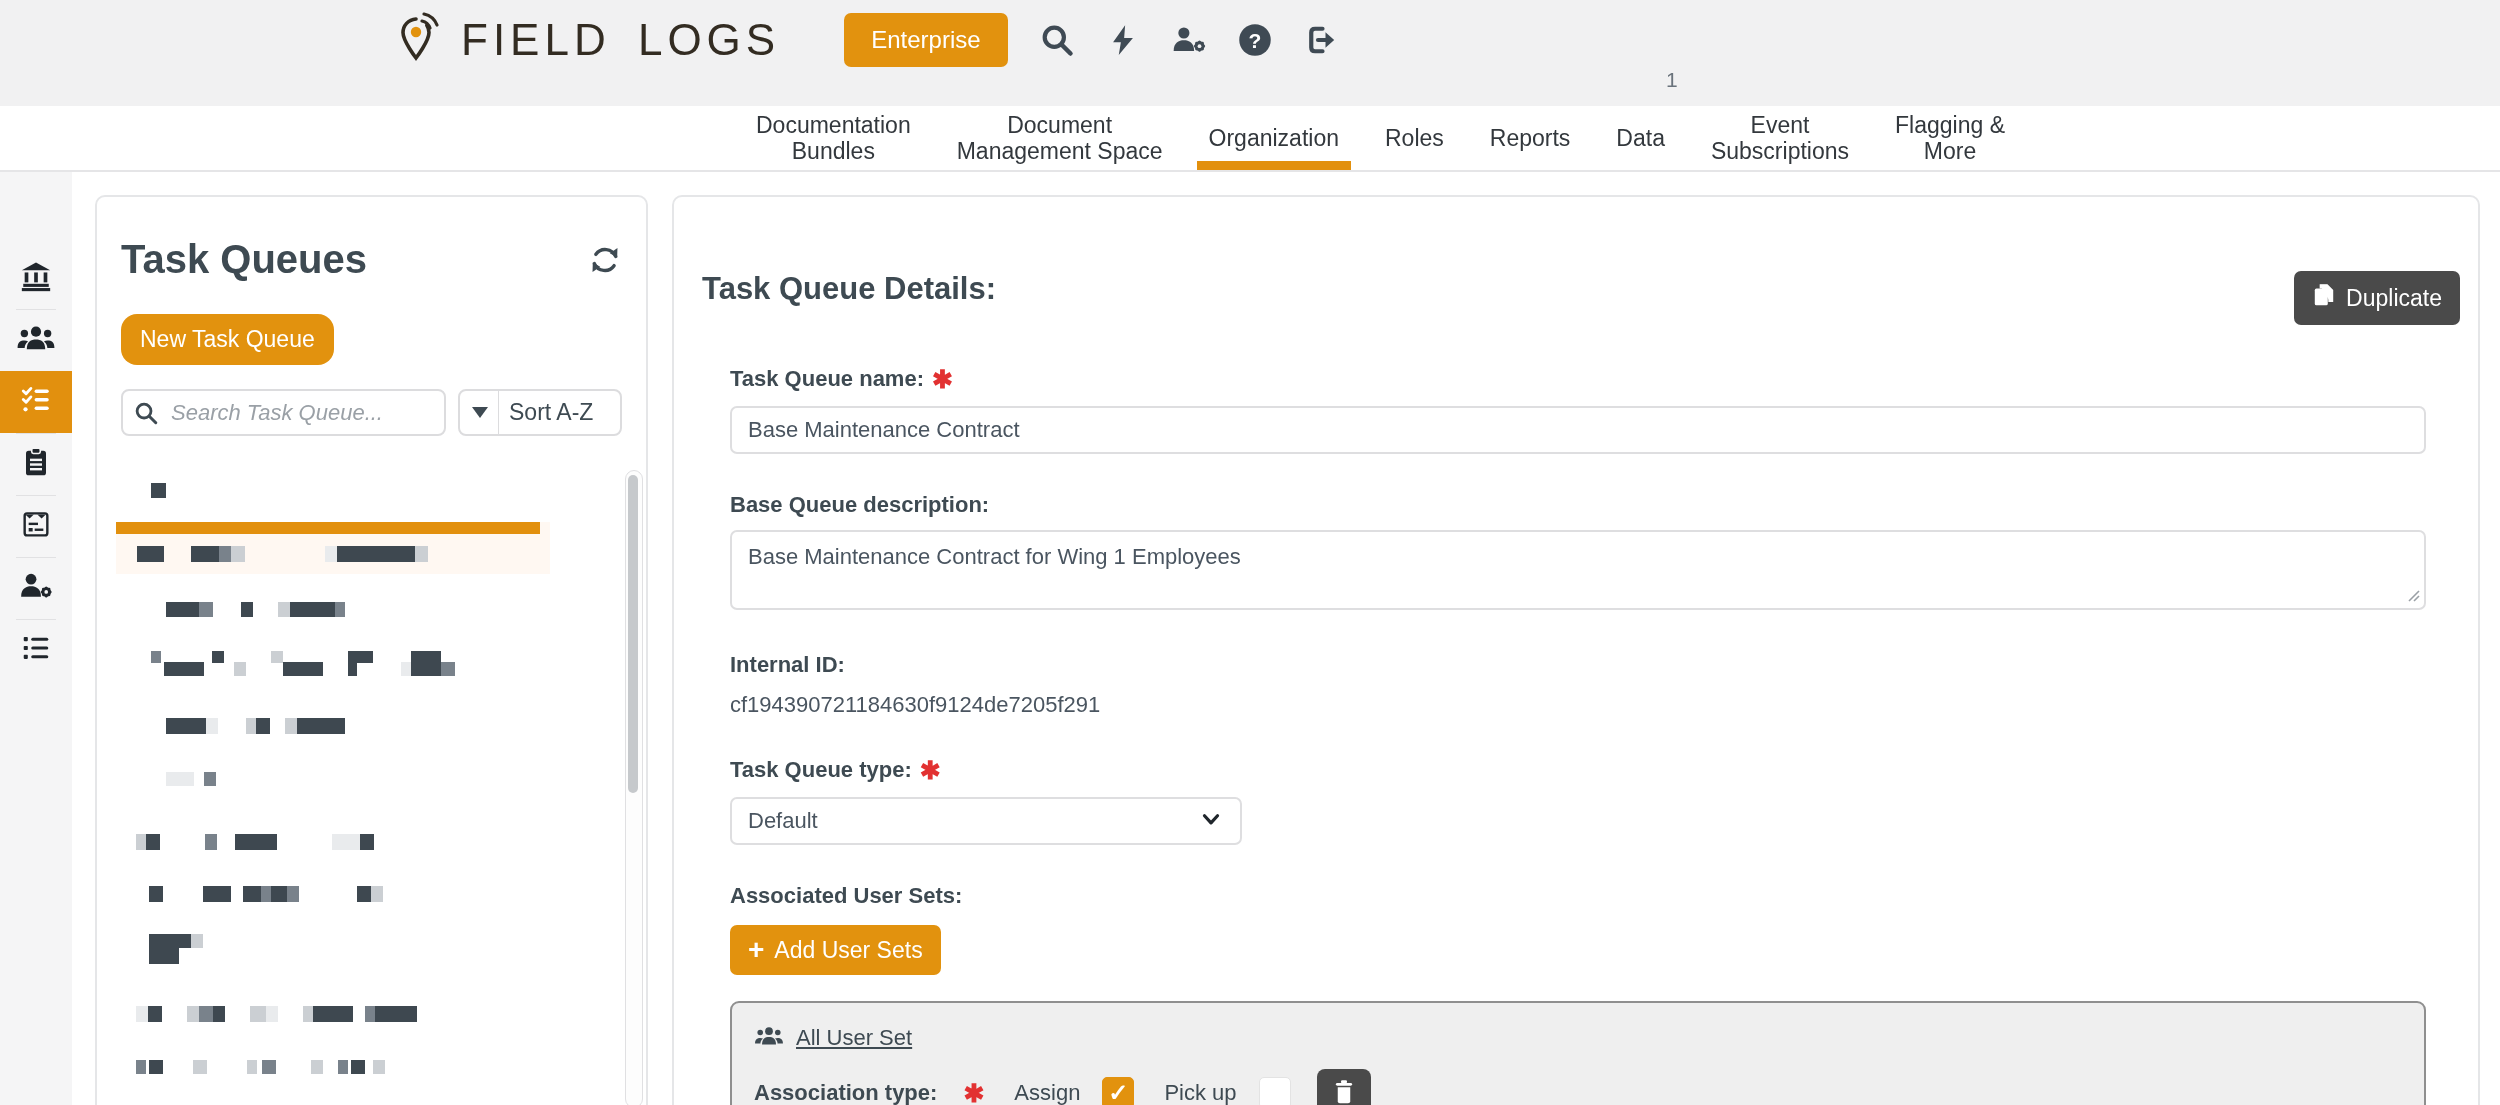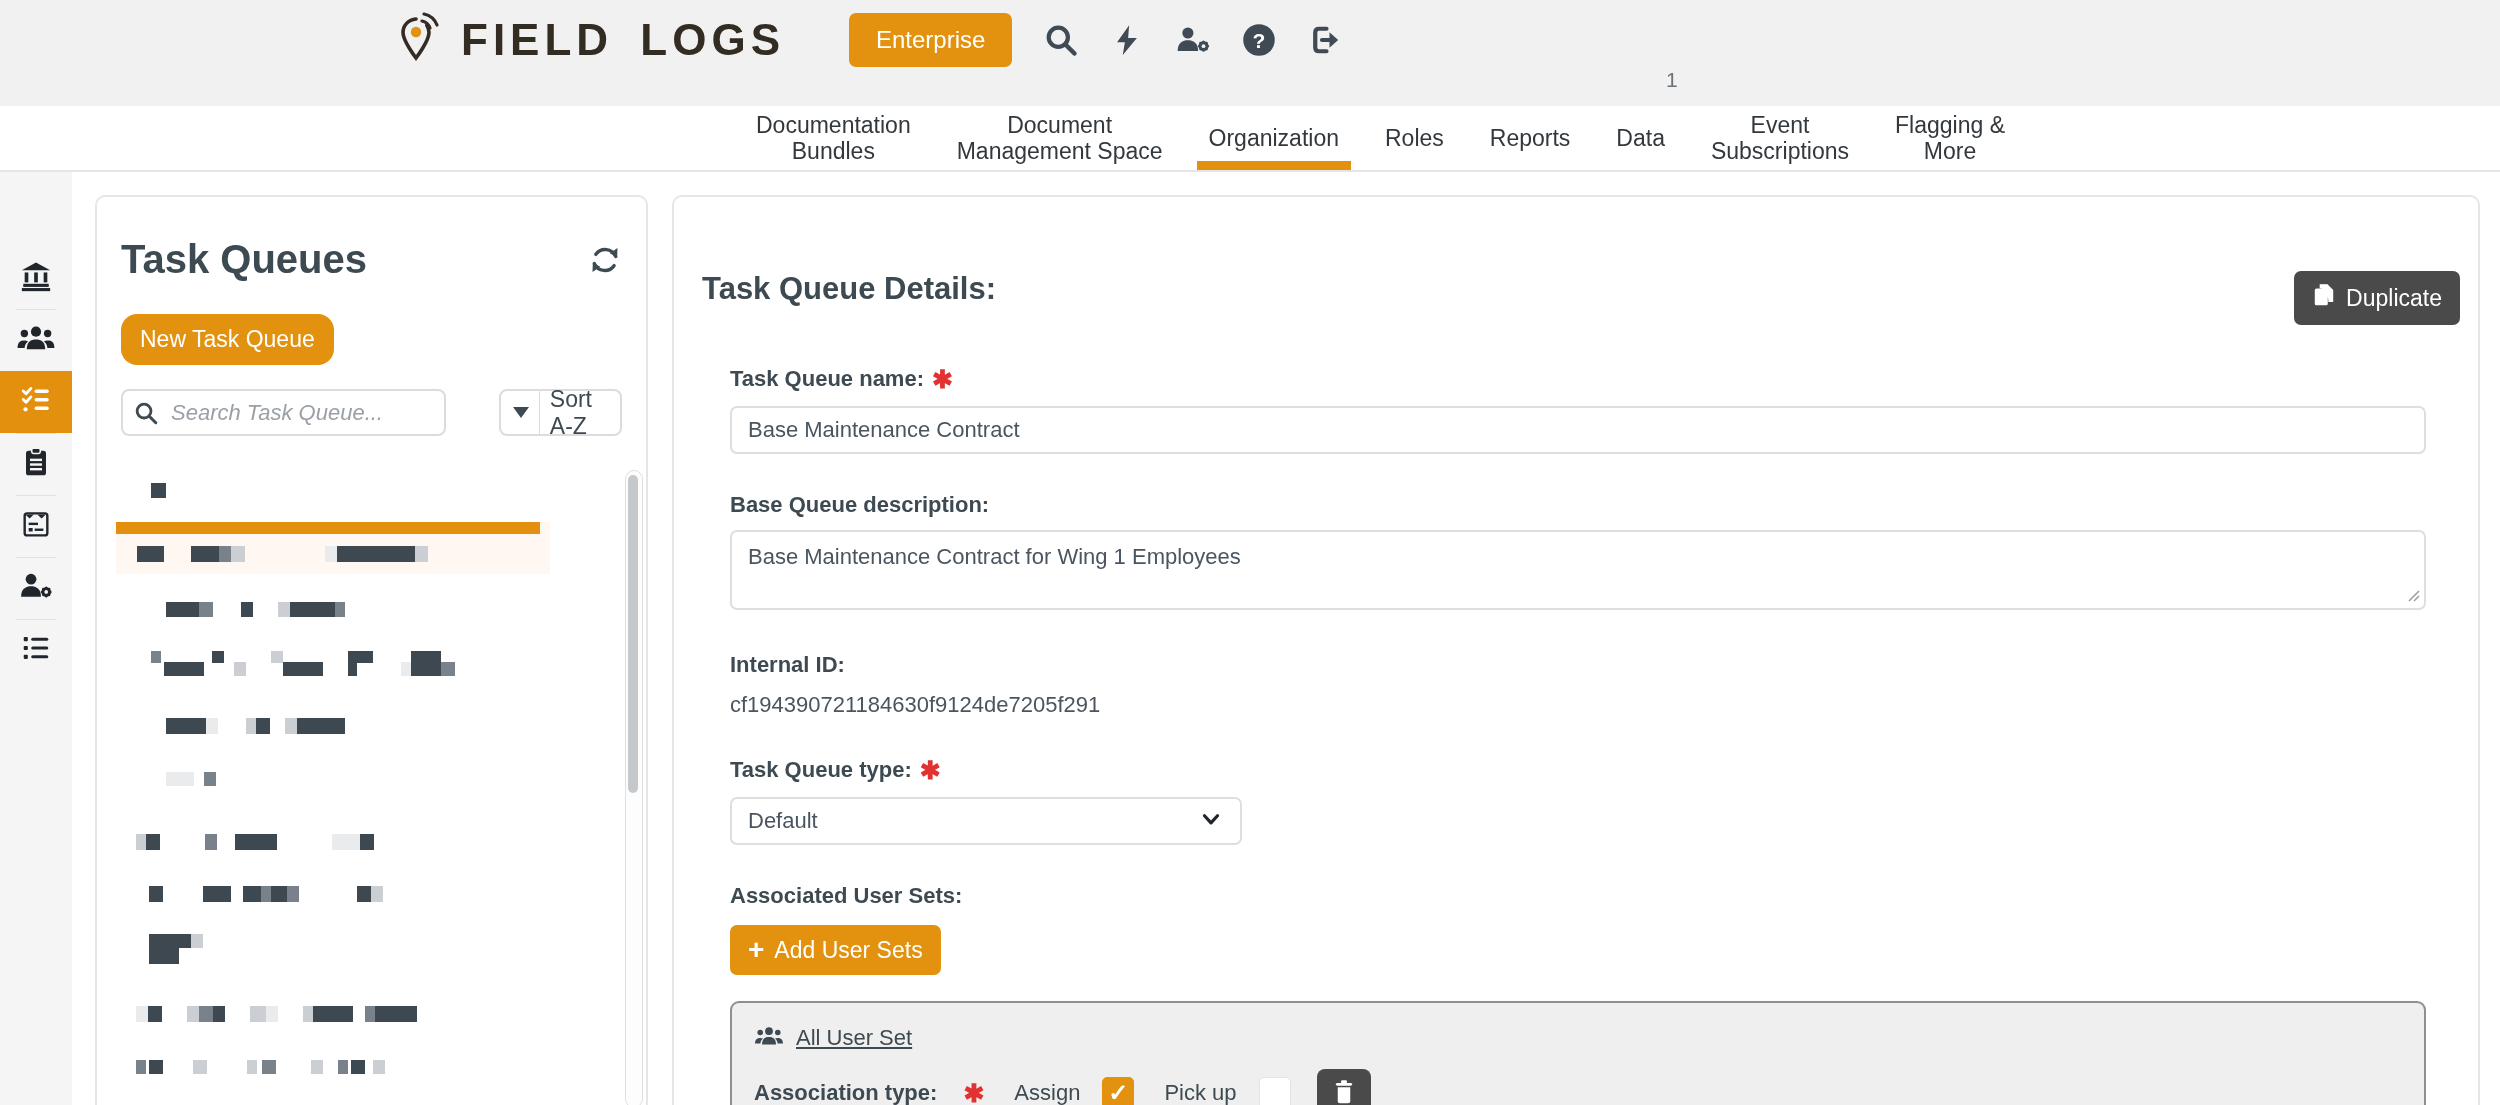--- a/index.html
+++ b/index.html
@@ -2,21 +2,21 @@
 <html><head>
 <meta charset="utf-8">
 <style>
   * { margin:0; padding:0; box-sizing:border-box; }
   body { font-family:"Liberation Sans", sans-serif; background:#fff; }
   .screen { position:relative; width:2500px; height:1105px; overflow:hidden; background:#fff; color:#3E4A52; }
 
   
   .hdr { position:absolute; left:0; top:0; width:2500px; height:106px; background:#F1F1F2; display:flex; align-items:center; padding:0 0 26px 395px; }
   .logo { display:flex; align-items:center; gap:14px; }
-  .logo-text { font-size:44px; letter-spacing:5px; word-spacing:10px; color:#332C22; font-weight:700; }
+  .logo-text { font-size:44px; letter-spacing:5px; word-spacing:10px; color:#332C22; font-weight:400; }
   .hnav { display:flex; align-items:center; gap:56px; margin-left:95px; }
   .hnav-item { font-size:24px; color:#4A545E; cursor:pointer; }
   .ent-btn { margin-left:64px; background:#E2920E; color:#fff; font-size:24px; border:none; border-radius:7px; padding:13px 27px; cursor:pointer; }
   .hicons { display:flex; align-items:center; gap:28px; margin-left:30px; }
   .hicon { width:38px; height:38px; display:flex; align-items:center; justify-content:center; cursor:pointer; }
   .stray { position:absolute; left:1666px; top:68px; font-size:21px; color:#6A737C; }
 
   
   .subnav { position:absolute; left:0; top:106px; width:2500px; height:66px; background:#fff; border-bottom:2px solid #E5E5E7; display:flex; align-items:stretch; gap:30px; padding-left:748px; }
   .subnav-item { position:relative; display:flex; align-items:center; text-align:center; font-size:23px; line-height:1.15; color:#33383D; padding:0 8px; cursor:pointer; white-space:pre-line; }
@@ -36,21 +36,21 @@
   
   .tq-title-row { display:flex; align-items:center; justify-content:space-between; margin-top:40px; }
   .tq-title { font-size:40px; font-weight:bold; color:#3E4A52; }
   .refresh { width:34px; height:34px; cursor:pointer; }
   .new-btn { margin-top:32px; display:inline-block; background:#E2920E; color:#fff; font-size:23px; border:none; border-radius:16px; padding:12px 19px; cursor:pointer; }
   .search-row { margin-top:24px; display:flex; align-items:center; justify-content:space-between; }
   .search-box { position:relative; width:325px; }
   .search-box input { width:100%; height:47px; border:2px solid #DCDCDE; border-radius:8px; font-size:22px; color:#4A5560; padding:0 12px 0 48px; outline:none; font-family:"Liberation Sans", sans-serif; }
   .search-box input::placeholder { font-style:italic; color:#9AA0A6; }
   .search-ic { position:absolute; left:12px; top:11px; }
-  .sort-box { display:flex; align-items:center; width:123px; height:47px; border:2px solid #DCDCDE; border-radius:8px; cursor:pointer; }
+  .sort-box { display:flex; align-items:center; width:164px; height:47px; border:2px solid #DCDCDE; border-radius:8px; cursor:pointer; }
   .sort-tri { width:0; height:0; border-left:8px solid transparent; border-right:8px solid transparent; border-top:11px solid #3E4A52; margin:0 10px 0 12px; }
   .sort-sep { width:1px; height:47px; background:#DCDCDE; }
   .sort-label { font-size:23px; color:#3E4A52; padding-left:10px; }
 
   .tq-list { position:relative; margin-top:34px; }
   .tq-row { position:relative; }
   .tq-line { display:flex; align-items:flex-start; }
   .blk { display:inline-block; flex:none; }
   .tq-row.selected { margin-left:-5px; width:434px; background:#FFF8F2; padding-bottom:12px; }
   .sel-bar { height:12px; width:424px; background:#E2900E; margin-bottom:12px; }

